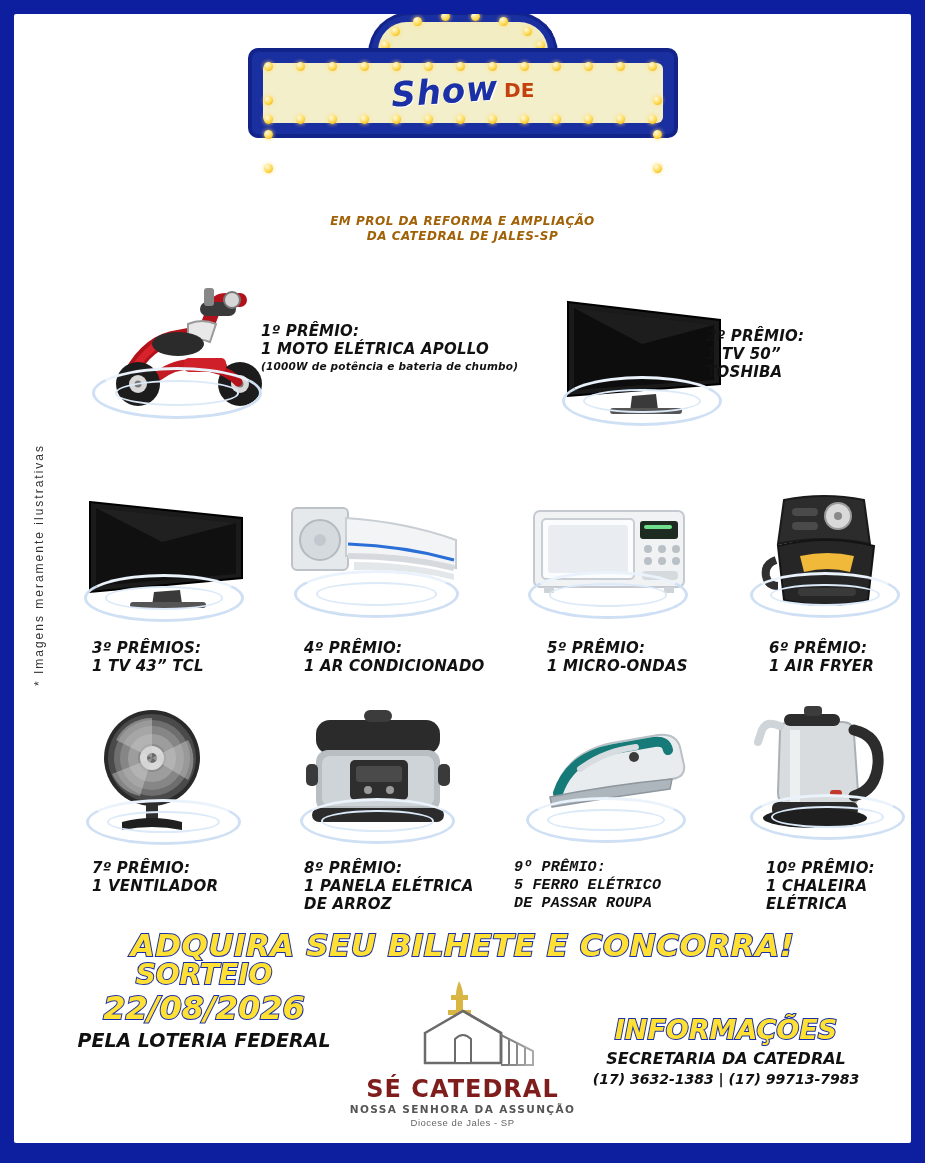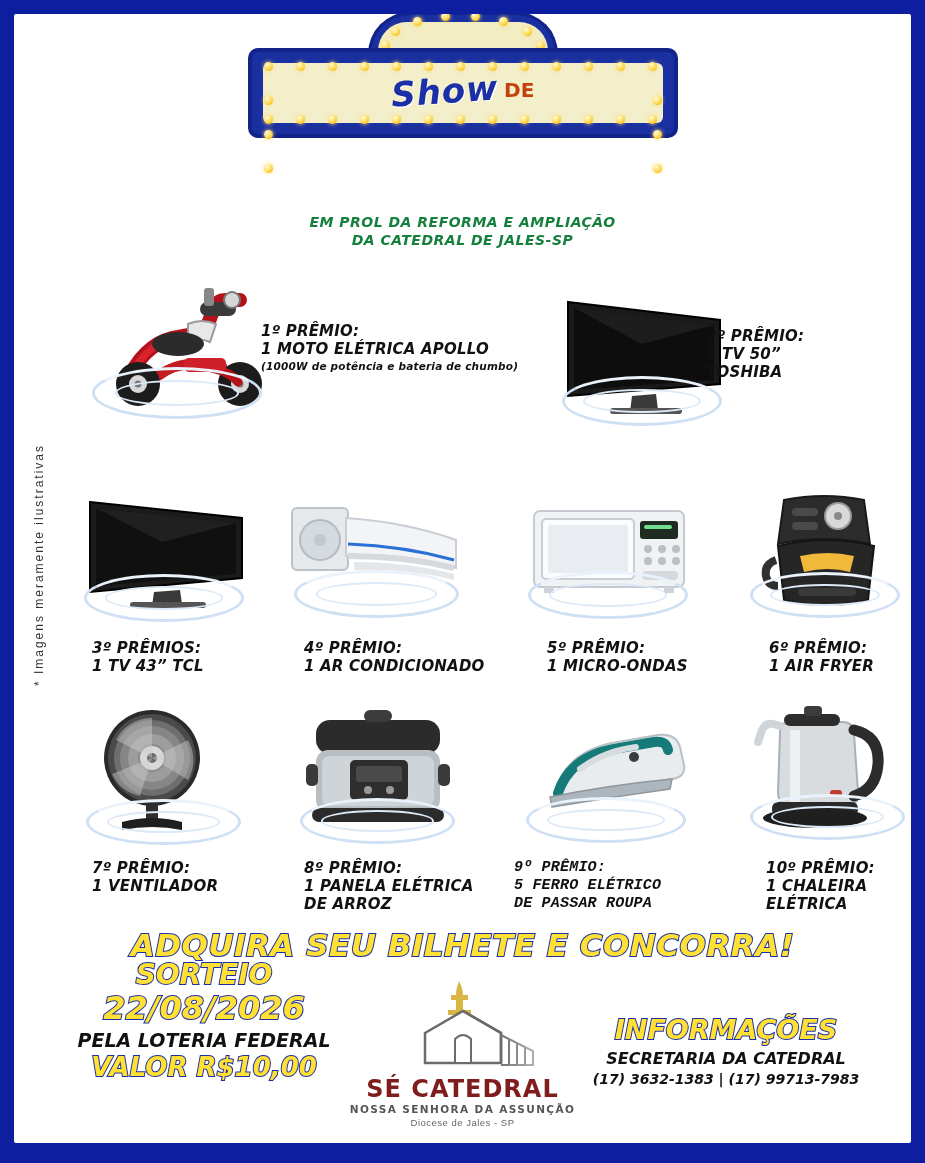--- a/index.html
+++ b/index.html
@@ -94,24 +94,24 @@
     margin-top: -2px;
     -webkit-text-stroke: 3px #1b2fa6;
     paint-order: stroke fill;
     text-shadow: 0 3px 0 #1b2fa6;
   }
   .subtitle {
     position: absolute;
     top: 200px; left: 0; right: 0;
     text-align: center;
     font-family: "DejaVu Sans", sans-serif;
-    font-size: 14px;
+    font-size: 12px;
     font-weight: bold;
     font-style: italic;
-    color: #15803d;
+    color: #a16207;
     letter-spacing: .5px;
     line-height: 1.25;
   }
 
   
   .side-note {
     position: absolute;
     left: 18px; top: 430px;
     writing-mode: vertical-rl;
     transform: rotate(180deg);
@@ -485,21 +485,20 @@
       <div>1 CHALEIRA</div>
       <div>ELÉTRICA</div>
     </div>
 
     <div class="cta">ADQUIRA SEU BILHETE E CONCORRA!</div>
 
     <div class="draw-block">
       <div class="draw-title">SORTEIO</div>
       <div class="draw-date">22/08/2026</div>
       <div class="draw-sub">PELA LOTERIA FEDERAL</div>
-      <div class="draw-value">VALOR R$10,00</div>
     </div>
 
     <div class="logo-block">
       <svg width="200" height="92" viewBox="0 0 200 92">
         <path d="M96 4 q-3 8 -3 14 l-5 0 l0 5 l5 0 l0 10 l-8 0 l0 5 l8 0 l0 14 l7 0 l0 -14 l8 0 l0 -5 l-8 0 l0 -10 l5 0 l0 -5 l-5 0 q0 -6 -4 -14 z" fill="#d9b544"></path>
         <path d="M62 56 l38 -22 l38 22 l0 30 l-76 0 z" fill="#ffffff" stroke="#6b6b6b" stroke-width="2.5"></path>
         <path d="M100 34 l38 22 l0 30" fill="none" stroke="#6b6b6b" stroke-width="2.5"></path>
         <path d="M138 58 l8 4 l0 26 l-8 0" fill="none" stroke="#7a7a7a" stroke-width="2"></path>
         <path d="M146 62 l8 4 l0 22 l-8 0" fill="none" stroke="#8a8a8a" stroke-width="2"></path>
         <path d="M154 66 l8 4 l0 18 l-8 0" fill="none" stroke="#9a9a9a" stroke-width="2"></path>

